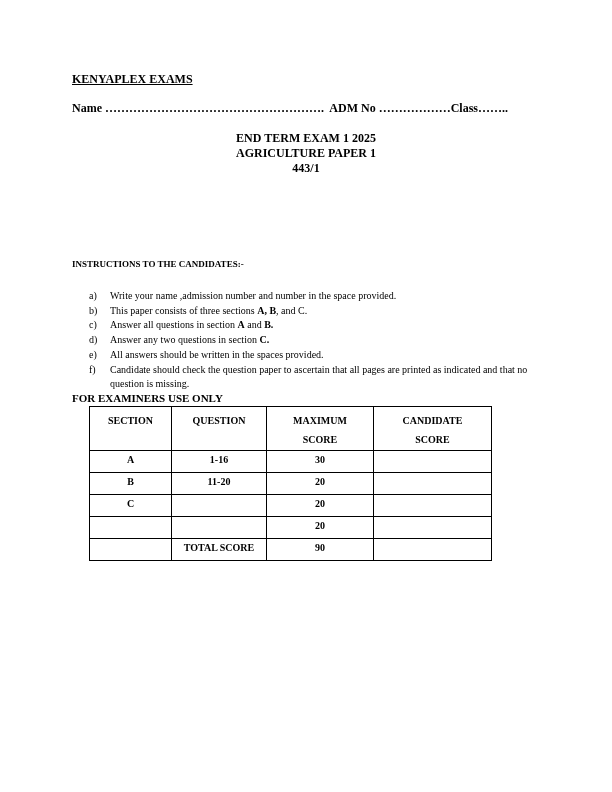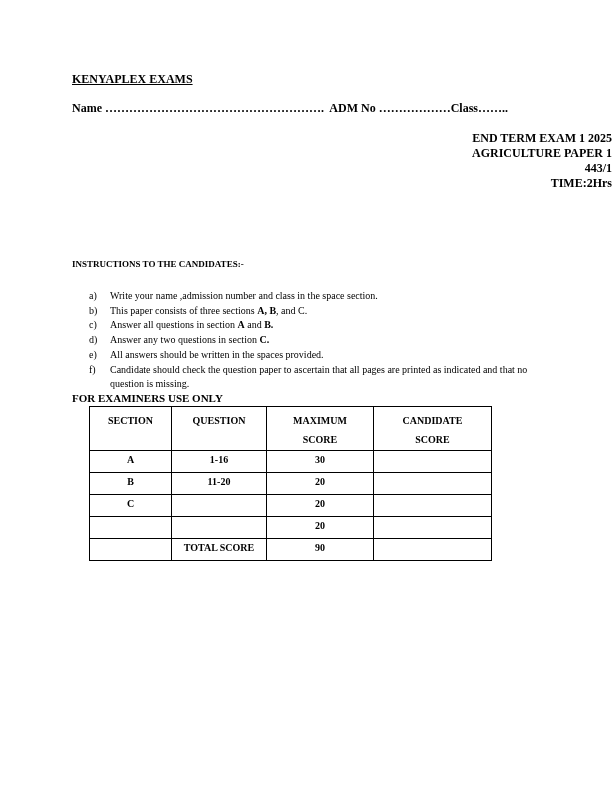--- a/index.html
+++ b/index.html
@@ -2,21 +2,21 @@
 <html><head>
 <meta charset="utf-8">
 <style>
   html, body { margin: 0; padding: 0; background: #ffffff; }
   body { width: 612px; height: 792px; position: relative; overflow: hidden;
          font-family: "Liberation Serif", serif; color: #000; }
   .abs { position: absolute; }
   .bold { font-weight: bold; }
   .brand { left: 72px; top: 72px; font-size: 12px; font-weight: bold; text-decoration: underline; }
   .nameline { left: 72px; top: 101px; font-size: 12px; font-weight: bold; white-space: pre; }
-  .title-block { left: 0; width: 612px; top: 131px; text-align: right; font-size: 12px; font-weight: bold; line-height: 15px; }
+  .title-block { left: 0; width: 612px; top: 131px; text-align: center; font-size: 12px; font-weight: bold; line-height: 15px; }
   .instr-head { left: 72px; top: 259px; font-size: 9px; font-weight: bold; }
   .instr-list { left: 89px; top: 289px; width: 470px; font-size: 10px; line-height: 14.7px; }
   .instr-item { display: flex; }
   .instr-letter { width: 21px; flex: 0 0 21px; }
   .instr-text { flex: 1; }
   .examiners { left: 72px; top: 392px; font-size: 11px; font-weight: bold; }
   table.scores { position: absolute; left: 89px; top: 406px; border-collapse: collapse;
                  font-size: 10px; font-weight: bold; }
   table.scores td { border: 1px solid #000; text-align: center; vertical-align: top; padding: 0; }
   .col1 { width: 81px; } .col2 { width: 94px; } .col3 { width: 106px; margin-left: 12px; } .col4 { width: 117px; }
@@ -26,28 +26,27 @@
 </head>
 <body>
 
 <div class="abs brand">KENYAPLEX EXAMS</div>
 <div class="abs nameline">Name ……………………………………………….  ADM No ………………Class……..</div>
 
 <div class="abs title-block">
   <div>END TERM EXAM 1 2025</div>
   <div>AGRICULTURE PAPER 1</div>
   <div>443/1</div>
-  <div>TIME:2Hrs</div>
 </div>
 
 <div class="abs instr-head">INSTRUCTIONS TO THE CANDIDATES:-</div>
 <div class="abs instr-list" id="instr-list">
     <div class="instr-item">
       <span class="instr-letter">a)</span>
-      <span class="instr-text"><span>Write your name ,admission number and class in the space section.</span></span>
+      <span class="instr-text"><span>Write your name ,admission number and number in the space provided.</span></span>
     </div>
     <div class="instr-item">
       <span class="instr-letter">b)</span>
       <span class="instr-text"><span>This paper consists of three sections </span><span class="bold">A, B</span><span>, and C.</span></span>
     </div>
     <div class="instr-item">
       <span class="instr-letter">c)</span>
       <span class="instr-text"><span>Answer all questions in section </span><span class="bold">A</span><span> and </span><span class="bold">B.</span></span>
     </div>
     <div class="instr-item">

